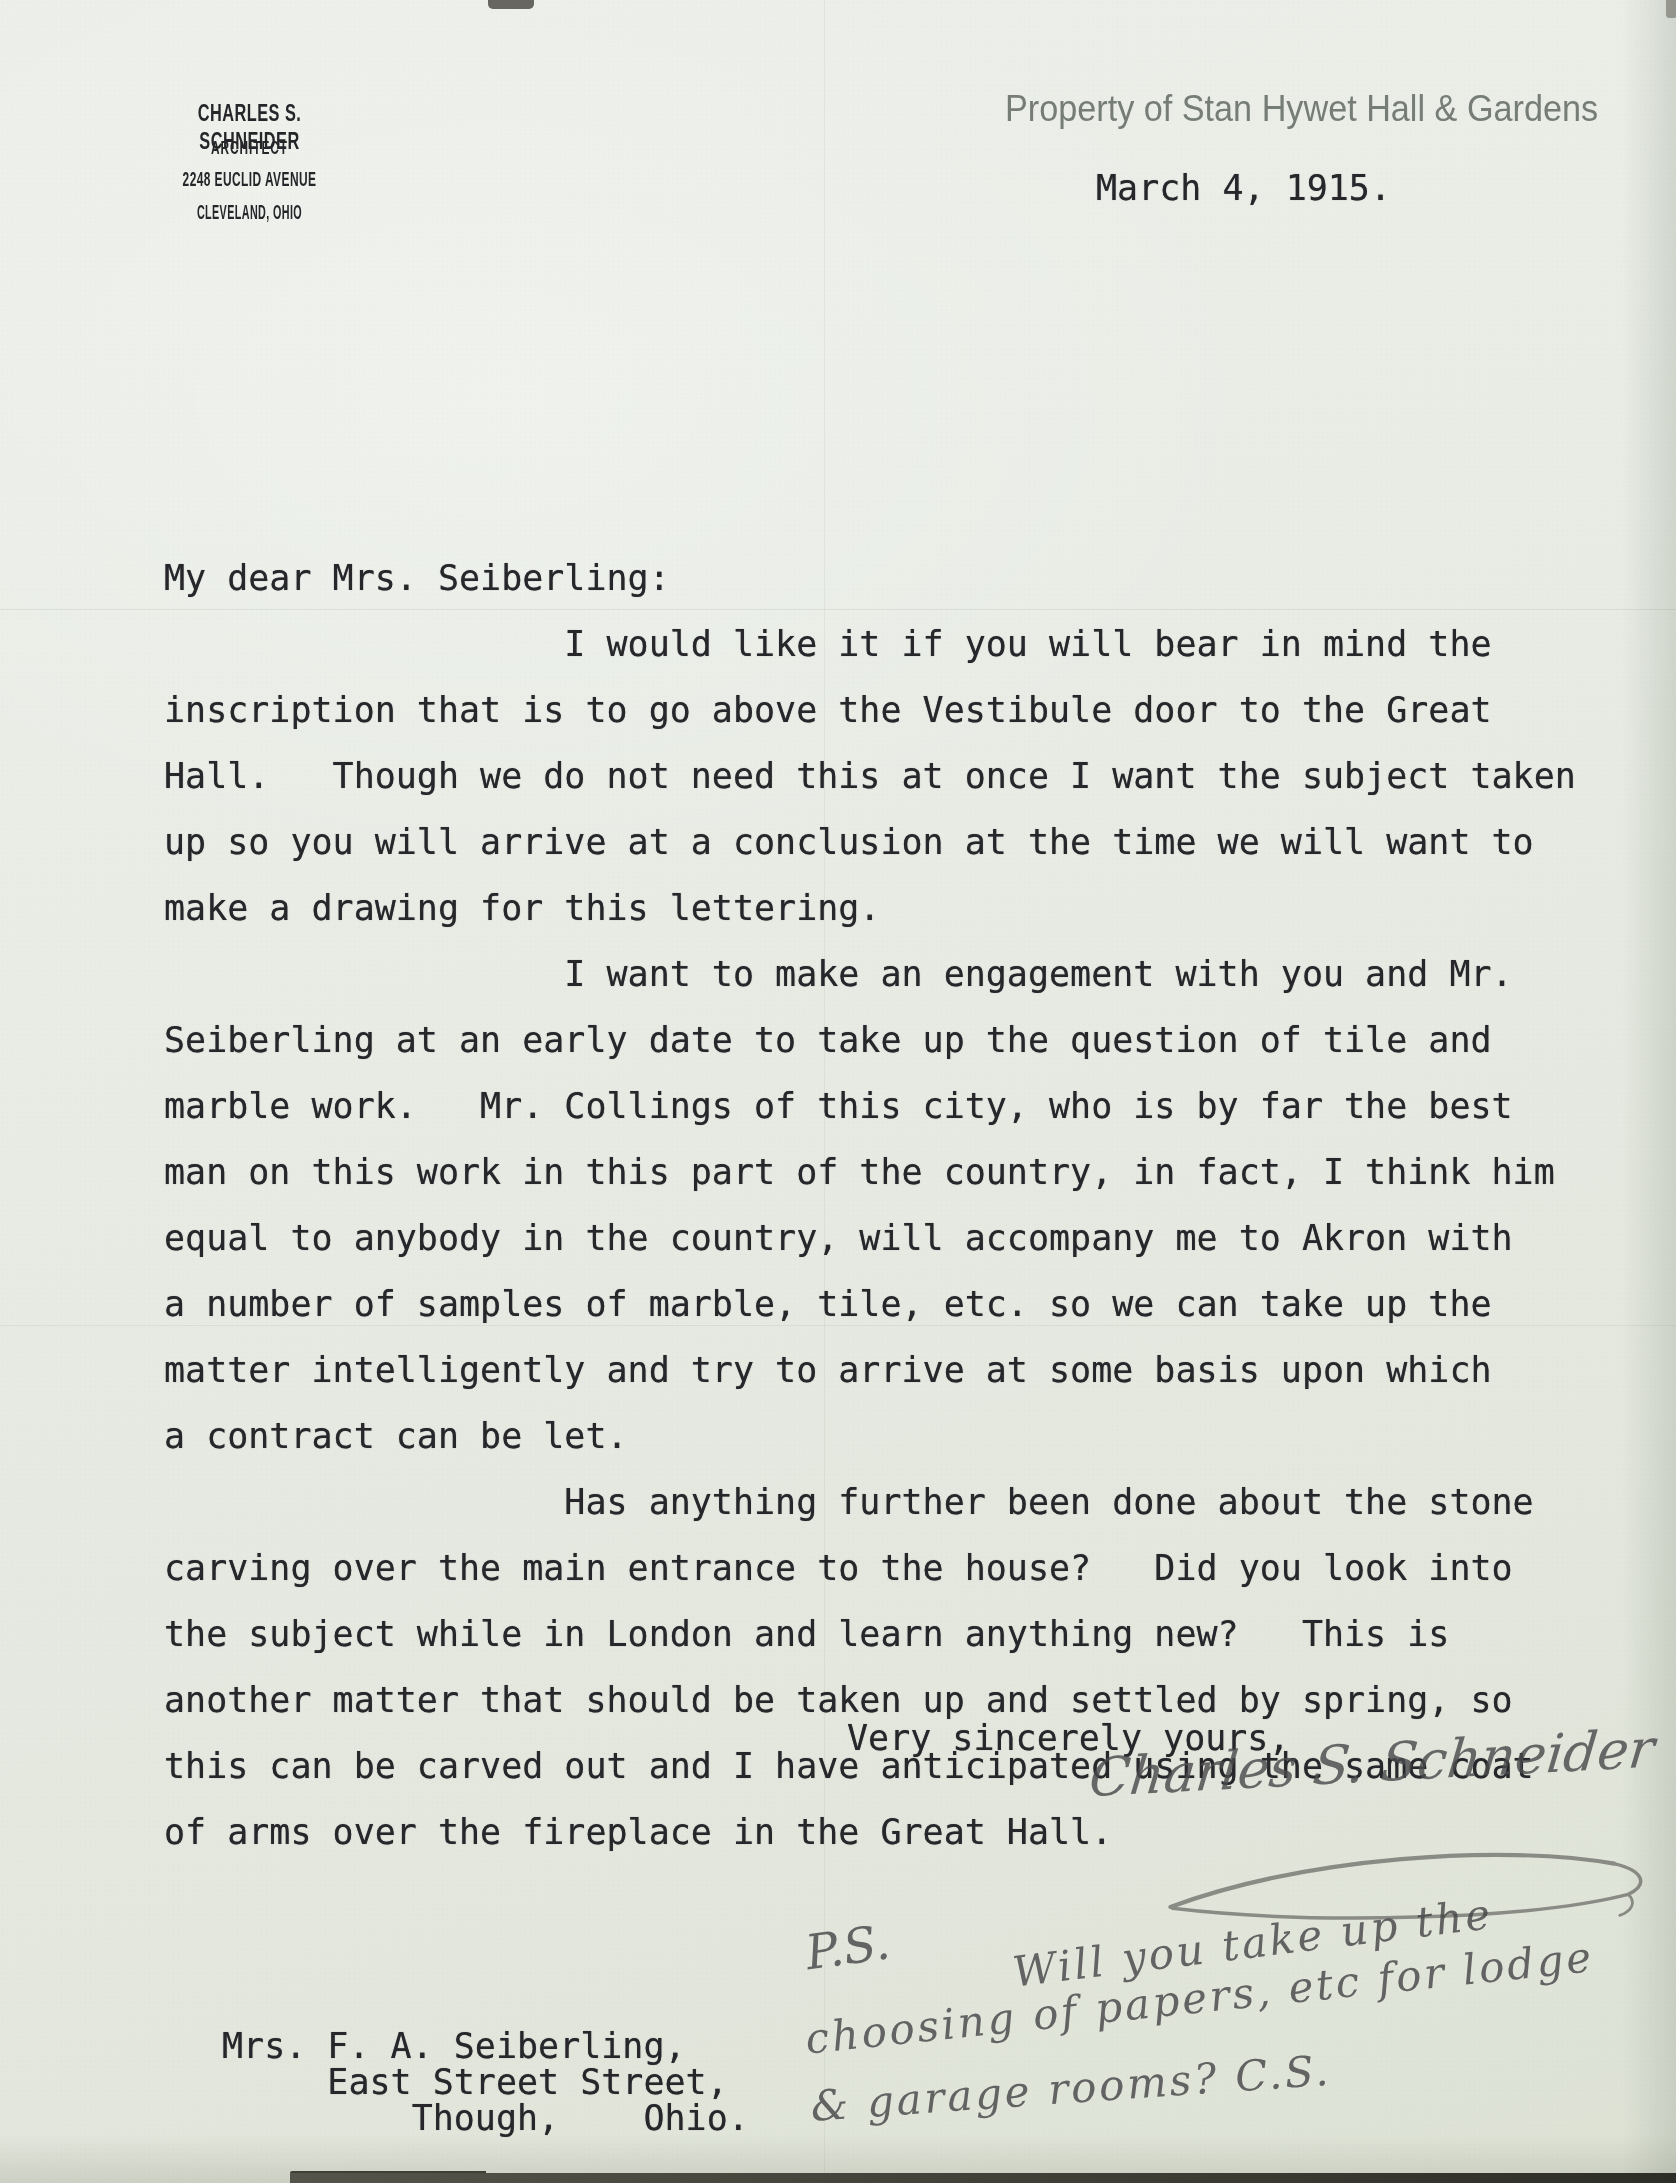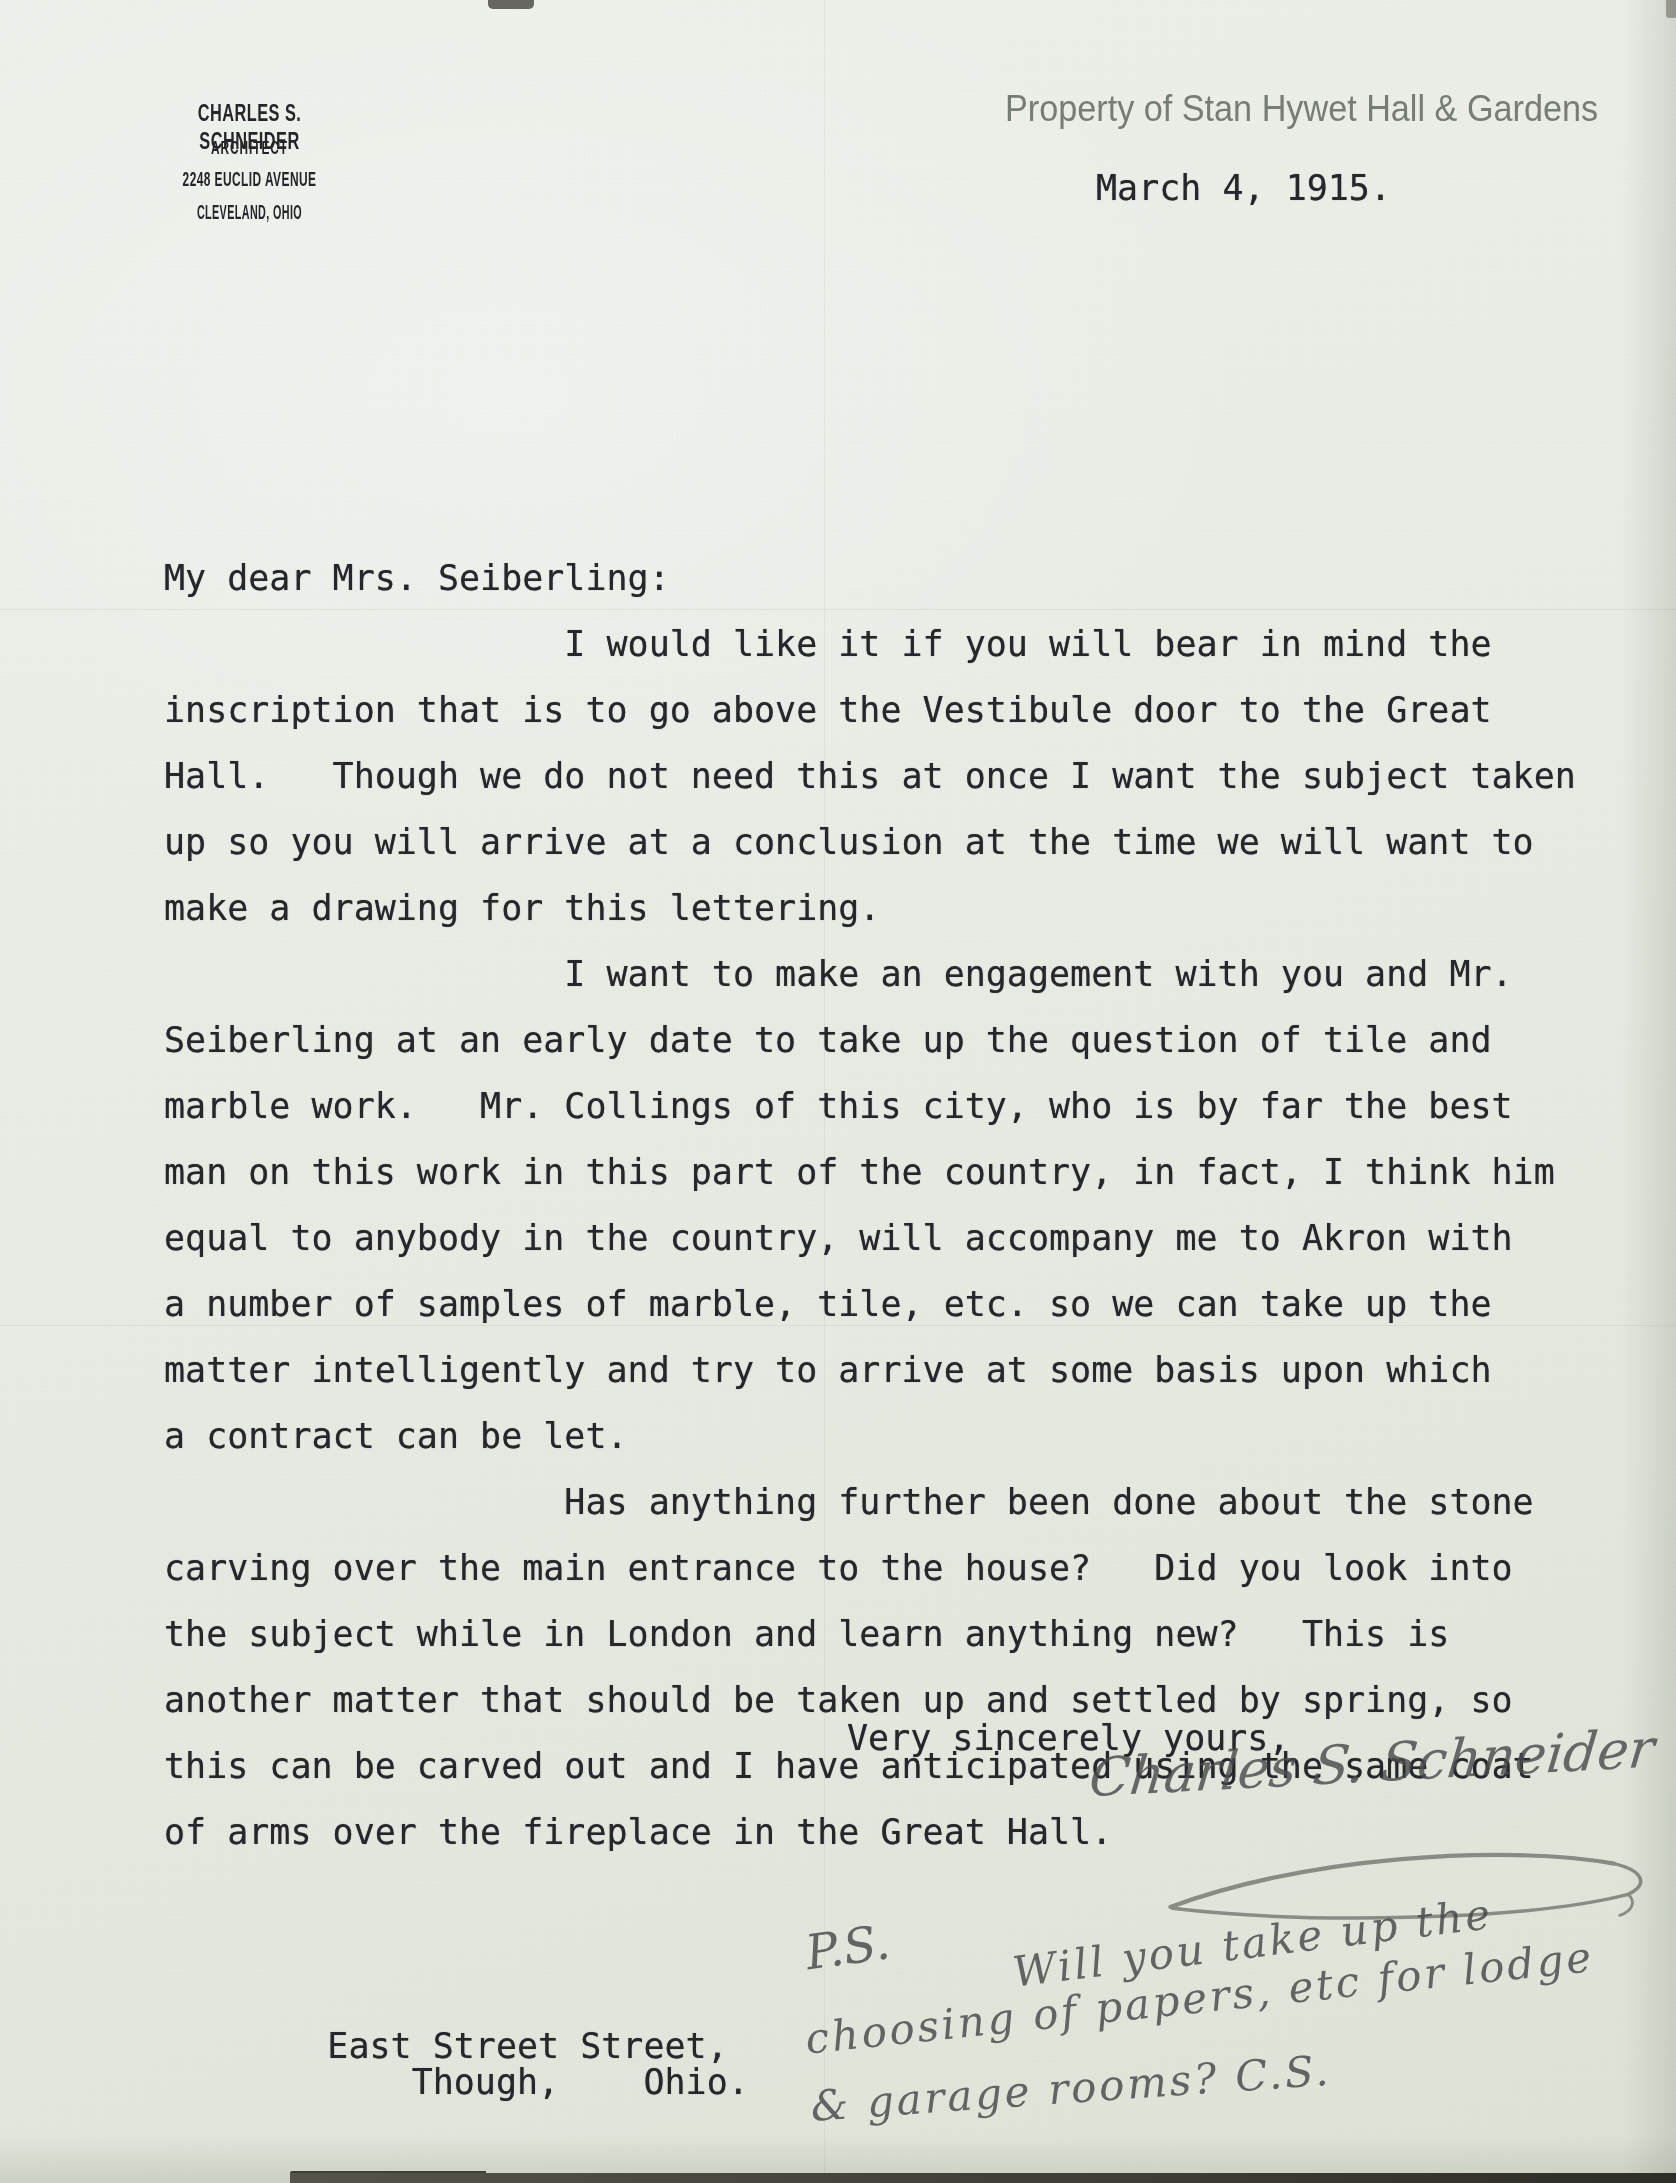--- a/index.html
+++ b/index.html
@@ -106,21 +106,21 @@
   <div class="signature">Charles S. Schneider</div>
 
   <svg class="flourish" width="531" height="126" viewBox="0 0 760 180">
     <path d="M 45,120 C 240,48 520,30 680,58" fill="none" stroke="#5c5c58" stroke-width="6" stroke-linecap="round"></path>
     <path d="M 680,58 C 722,68 730,88 700,102 C 560,138 250,146 48,122" fill="none" stroke="#5c5c58" stroke-width="5" stroke-linecap="round"></path>
     <path d="M 700,102 C 712,112 706,126 688,132" fill="none" stroke="#5c5c58" stroke-width="4" stroke-linecap="round"></path>
   </svg>
 
   <div class="recipient typed">
     
-  <div class="tline">     East Street Street,</div><div class="tline">         Though,    Ohio.</div></div>
+  <div class="tline">Mrs. F. A. Seiberling,</div><div class="tline">     East Street Street,</div><div class="tline">         Though,    Ohio.</div></div>
 
   <div class="pencil ps-label">P.S.</div>
   <div class="pencil ps-1">Will you take up the</div>
   <div class="pencil ps-2">choosing of papers, etc for lodge</div>
   <div class="pencil ps-3">&amp; garage rooms?    C.S.</div>
 
   <div class="mark-top"></div>
   <div class="mark-top-right"></div>
   <div class="scan-strip-nub"></div>
   <div class="scan-strip"></div>

